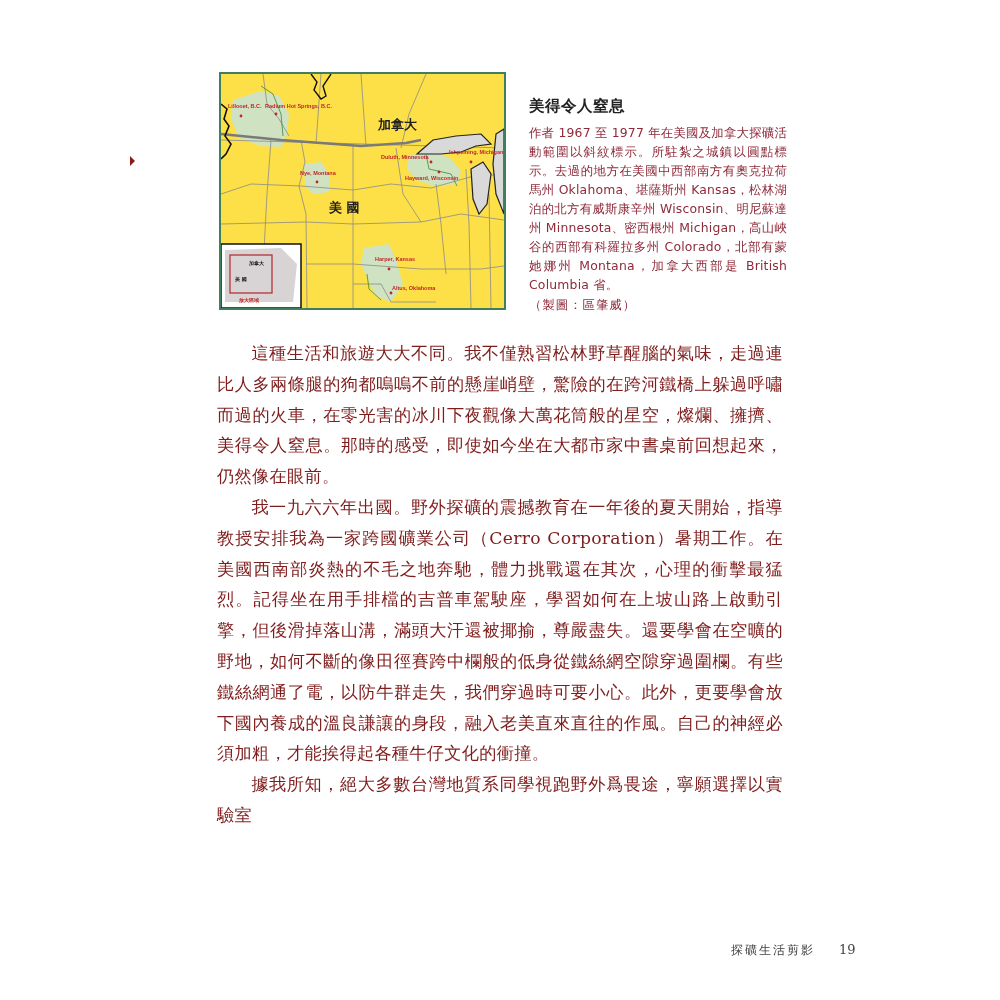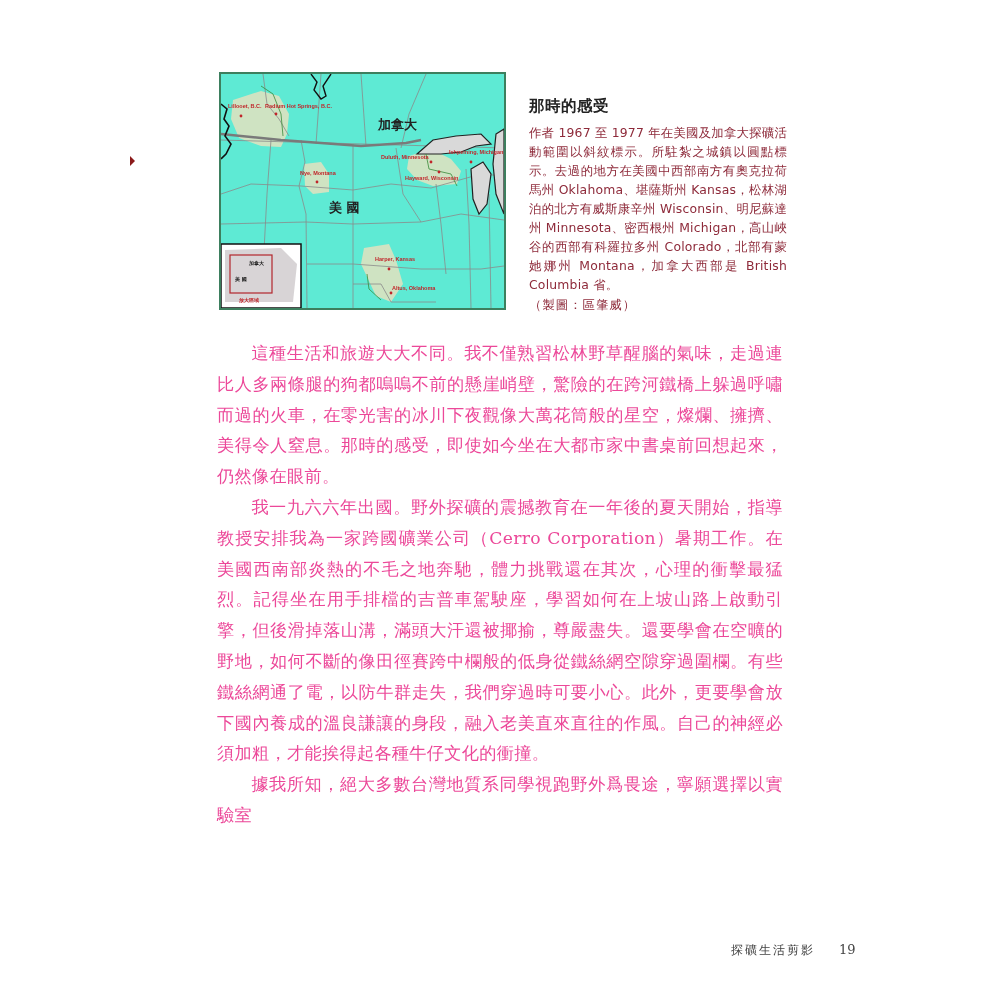--- a/index.html
+++ b/index.html
@@ -4,41 +4,41 @@
 <style>
   html, body { margin: 0; padding: 0; background: #ffffff; }
   body { width: 1000px; height: 1000px; position: relative; overflow: hidden;
          font-family: "DejaVu Serif", "Liberation Serif", serif; color: #333; }
 
   .page-marker { position: absolute; left: 130px; top: 156px; width: 0; height: 0;
                  border-top: 5px solid transparent; border-bottom: 5px solid transparent;
                  border-left: 5px solid #8b1a1a; }
 
   .map-box { position: absolute; left: 219px; top: 72px; width: 283px; height: 234px;
-             border: 2px solid #3d7f5e; background: #5eead4; overflow: hidden; }
+             border: 2px solid #3d7f5e; background: #fde047; overflow: hidden; }
   .map-box svg { position: absolute; left: 0; top: 0; }
 
   .map-label-city { font-family: "Liberation Sans", sans-serif; font-size: 5.5px;
                     font-weight: bold; fill: #c0252a; }
   .map-label-country { font-family: "DejaVu Sans", sans-serif; font-size: 13px;
                        font-weight: bold; fill: #222; }
   .inset-label { font-family: "DejaVu Sans", sans-serif; font-size: 5px; fill: #222; font-weight: bold; }
   .inset-caption { font-family: "DejaVu Sans", sans-serif; font-size: 5px; fill: #c0252a; font-weight: bold; }
 
   .caption { position: absolute; left: 529px; top: 96px; width: 258px; }
   .caption-title { font-family: "DejaVu Sans", sans-serif; font-weight: bold; font-size: 15.5px;
                    color: #222; margin: 0 0 6px 0; letter-spacing: 0.5px; }
   .caption-body { font-family: "DejaVu Sans", sans-serif; font-size: 12.4px; line-height: 19px;
                   color: #8e2a3a; margin: 0; text-align: justify; letter-spacing: 0.2px; }
   .caption-credit { font-family: "DejaVu Sans", sans-serif; font-size: 12.4px; color: #8e2a3a;
                     text-align: left; margin-top: 3px; padding-right: 10px; letter-spacing: 1px; }
 
   .body-text { position: absolute; left: 217px; top: 338px; width: 566px; }
   .para { font-family: "DejaVu Serif", "Liberation Serif", serif; font-size: 17.2px;
-          line-height: 30.8px; color: #ec4899; margin: 0; text-align: justify;
+          line-height: 30.8px; color: #7f1d1d; margin: 0; text-align: justify;
           text-indent: 2em; letter-spacing: 0.3px; }
 
   .footer { position: absolute; left: 731px; top: 942px; font-family: "DejaVu Serif", serif;
             font-size: 12px; color: #444; letter-spacing: 2px; }
   .footer .page-num { margin-left: 24px; letter-spacing: 0; font-size: 13px; }
 </style>
 </head>
 <body>
 
 <div class="page-marker"></div>
@@ -116,21 +116,21 @@
       <path d="M4 176 L60 174 L76 190 L72 228 L4 228 Z" fill="#d8d4d6"></path>
       <rect x="9" y="181" width="42" height="38" fill="none" stroke="#b3262c" stroke-width="1.2"></rect>
       <text class="inset-label" x="28" y="191">加拿大</text>
       <text class="inset-label" x="14" y="207">美 國</text>
       <text class="inset-caption" x="18" y="228">放大區域</text>
     </g>
   </svg>
 </div>
 
 <div class="caption">
-  <h3 class="caption-title">那時的感受</h3>
+  <h3 class="caption-title">美得令人窒息</h3>
   <p class="caption-body">作者 1967 至 1977 年在美國及加拿大探礦活動範圍以斜紋標示。所駐紮之城鎮以圓點標示。去過的地方在美國中西部南方有奧克拉荷馬州 Oklahoma、堪薩斯州 Kansas，松林湖泊的北方有威斯康辛州 Wisconsin、明尼蘇達州 Minnesota、密西根州 Michigan，高山峽谷的西部有科羅拉多州 Colorado，北部有蒙她娜州 Montana，加拿大西部是 British Columbia 省。</p>
   <div class="caption-credit">（製圖：區肇威）</div>
 </div>
 
 <div class="body-text">
   <p class="para">這種生活和旅遊大大不同。我不僅熟習松林野草醒腦的氣味，走過連比人多兩條腿的狗都嗚嗚不前的懸崖峭壁，驚險的在跨河鐵橋上躲過呼嘯而過的火車，在零光害的冰川下夜觀像大萬花筒般的星空，燦爛、擁擠、美得令人窒息。那時的感受，即使如今坐在大都市家中書桌前回想起來，仍然像在眼前。</p>
   <p class="para">我一九六六年出國。野外探礦的震撼教育在一年後的夏天開始，指導教授安排我為一家跨國礦業公司（Cerro Corporation）暑期工作。在美國西南部炎熱的不毛之地奔馳，體力挑戰還在其次，心理的衝擊最猛烈。記得坐在用手排檔的吉普車駕駛座，學習如何在上坡山路上啟動引擎，但後滑掉落山溝，滿頭大汗還被揶揄，尊嚴盡失。還要學會在空曠的野地，如何不斷的像田徑賽跨中欄般的低身從鐵絲網空隙穿過圍欄。有些鐵絲網通了電，以防牛群走失，我們穿過時可要小心。此外，更要學會放下國內養成的溫良謙讓的身段，融入老美直來直往的作風。自己的神經必須加粗，才能挨得起各種牛仔文化的衝撞。</p>
   <p class="para">據我所知，絕大多數台灣地質系同學視跑野外爲畏途，寧願選擇以實驗室</p>
 </div>
 

